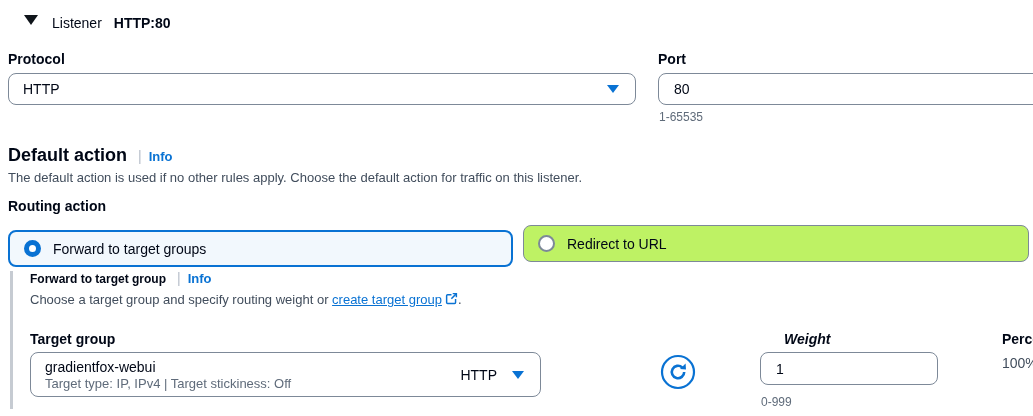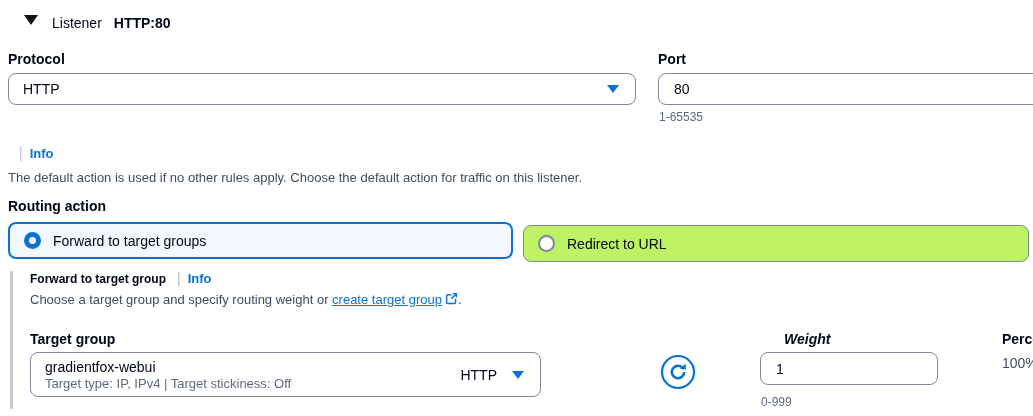--- a/index.html
+++ b/index.html
@@ -97,28 +97,29 @@
   <div class="abs select-box" style="left:8px; top:73px; width:628px; height:32px;">
     <span>HTTP</span>
     <span class="dd-caret"></span>
   </div>
 
   <div class="abs field-label" style="left:658px; top:51px;">Port</div>
   <input class="abs text-input" style="left: 658px; top: 73px; width: 424px; height: 32px;" value="80">
   <div class="abs constraint" style="left:659px; top:110px;">1-65535</div>
 
   <div class="abs heading-row" style="left:8px; top:145px;">
+    <span class="h2-title">Default action</span>
     <span class="head-divider">|</span>
     <a class="info-link">Info</a>
   </div>
   <div class="abs section-desc" style="left:8px; top:170px;">The default action is used if no other rules apply. Choose the default action for traffic on this listener.</div>
 
   <div class="abs field-label" style="left:8px; top:198px;">Routing action</div>
 
-  <div class="radio-card selected" style="left:8px; top:222px; width:505px;">
+  <div class="radio-card selected" style="left:8px; top:230px; width:505px;">
     <span class="radio-dot on"></span>
     <span class="radio-label">Forward to target groups</span>
   </div>
   <div class="radio-card unselected" style="left:523px; top:225px; width:506px;">
     <span class="radio-dot off"></span>
     <span class="radio-label">Redirect to URL</span>
   </div>
 
   <div class="abs indent-bar"></div>
 

